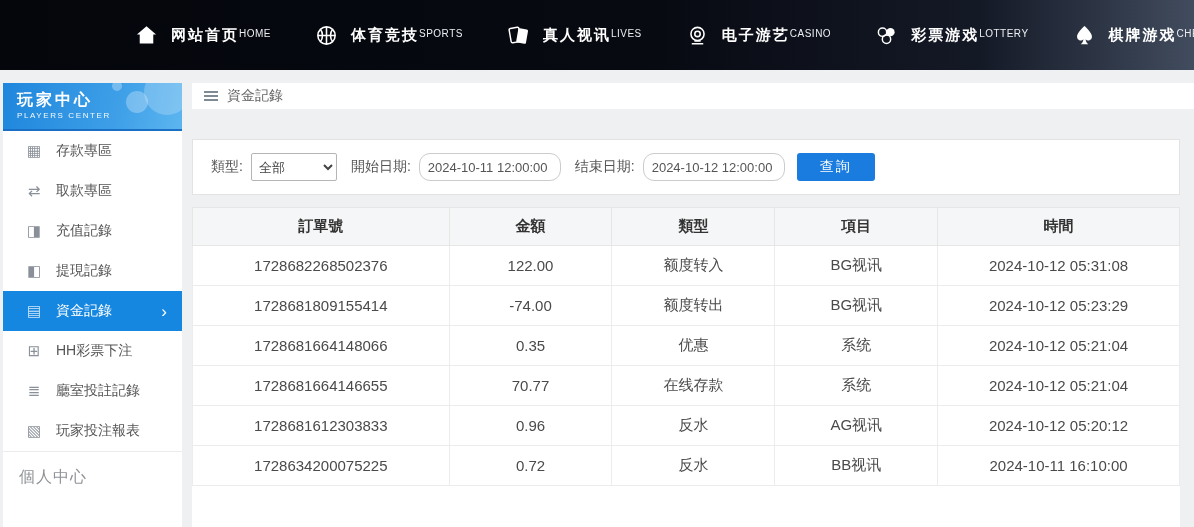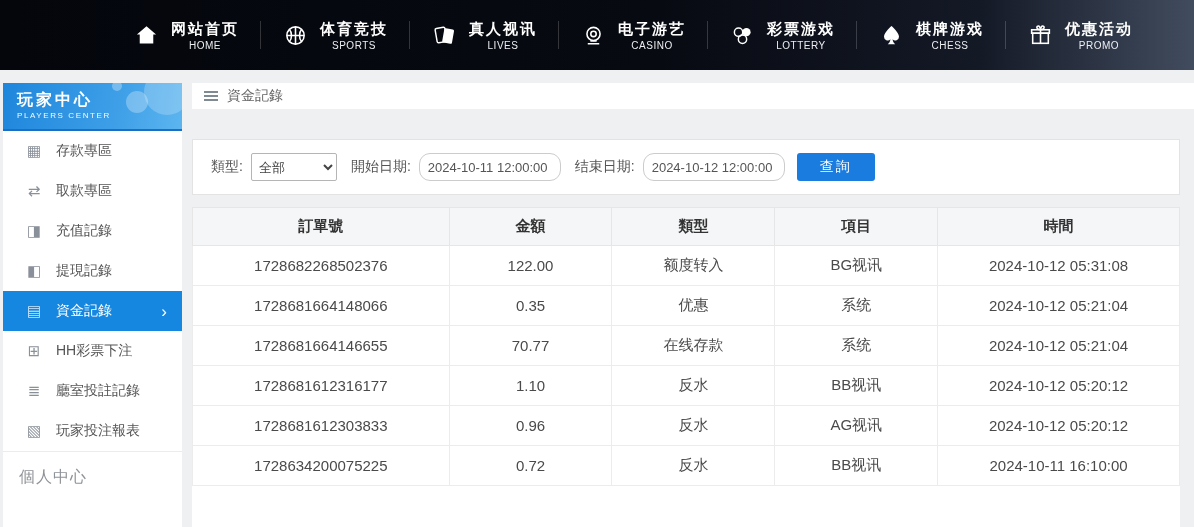--- a/index.html
+++ b/index.html
@@ -5,21 +5,21 @@
   * { margin:0; padding:0; box-sizing:border-box; }
   html,body { width:1194px; height:527px; overflow:hidden;
     font-family:"Liberation Sans","DejaVu Sans",sans-serif; background:#eef0f1; }
 
   
   .topnav { height:70px; display:flex; align-items:center; padding-left:112px;
     background:linear-gradient(90deg,#04060c 0%,#080a12 55%,#141926 82%,#414c5e 100%); }
   .nav-item { display:flex; align-items:center; gap:11px; padding:0 21px; height:100%; cursor:pointer; }
   .nav-icon { width:27px; height:27px; display:flex; align-items:center; justify-content:center; }
   .nav-icon svg { width:25px; height:25px; }
-  .nav-text { display:flex; flex-direction:column; align-items:center; }
+  .nav-text { display:flex; flex-direction:row; }
   .nav-cn { color:#fff; font-size:15px; font-weight:bold; letter-spacing:2px; line-height:1.2; white-space:nowrap; }
   .nav-en { color:#eceef2; font-size:10px; letter-spacing:.5px; margin-top:2px; }
   .nav-sep { width:1px; height:28px; background:rgba(255,255,255,.18); }
 
   
   .content { display:flex; margin:13px 0 0 3px; height:444px; }
 
   
   .sidebar { width:179px; flex-shrink:0; background:#fff; overflow:hidden; }
   .sb-header { height:48px; padding:7px 0 0 14px; color:#fff; position:relative; overflow:hidden;
@@ -265,41 +265,41 @@
         </thead>
         <tbody>
             <tr>
               <td>1728682268502376</td>
               <td>122.00</td>
               <td>额度转入</td>
               <td>BG视讯</td>
               <td>2024-10-12 05:31:08</td>
             </tr>
             <tr>
+              <td>1728681809155414</td>
+              <td>-74.00</td>
+              <td>额度转出</td>
+              <td>BG视讯</td>
+              <td>2024-10-12 05:23:29</td>
+            </tr>
+            <tr>
               <td>1728681664148066</td>
               <td>0.35</td>
               <td>优惠</td>
               <td>系统</td>
               <td>2024-10-12 05:21:04</td>
             </tr>
             <tr>
               <td>1728681664146655</td>
               <td>70.77</td>
               <td>在线存款</td>
               <td>系统</td>
               <td>2024-10-12 05:21:04</td>
             </tr>
             <tr>
-              <td>1728681612316177</td>
-              <td>1.10</td>
-              <td>反水</td>
-              <td>BB视讯</td>
-              <td>2024-10-12 05:20:12</td>
-            </tr>
-            <tr>
               <td>1728681612303833</td>
               <td>0.96</td>
               <td>反水</td>
               <td>AG视讯</td>
               <td>2024-10-12 05:20:12</td>
             </tr>
             <tr>
               <td>1728634200075225</td>
               <td>0.72</td>
               <td>反水</td>

